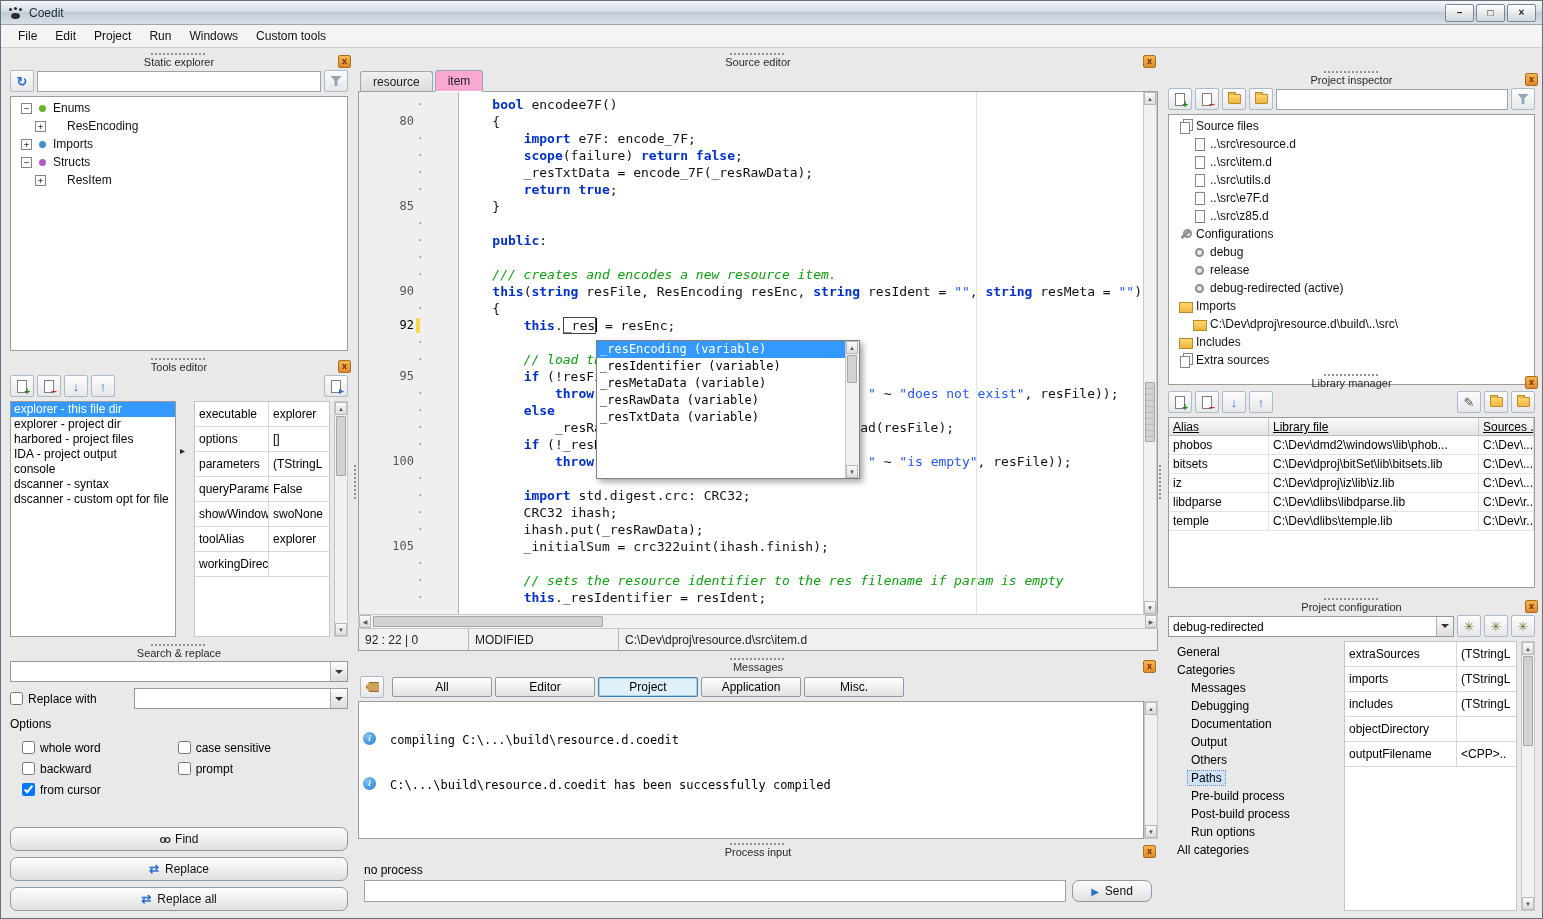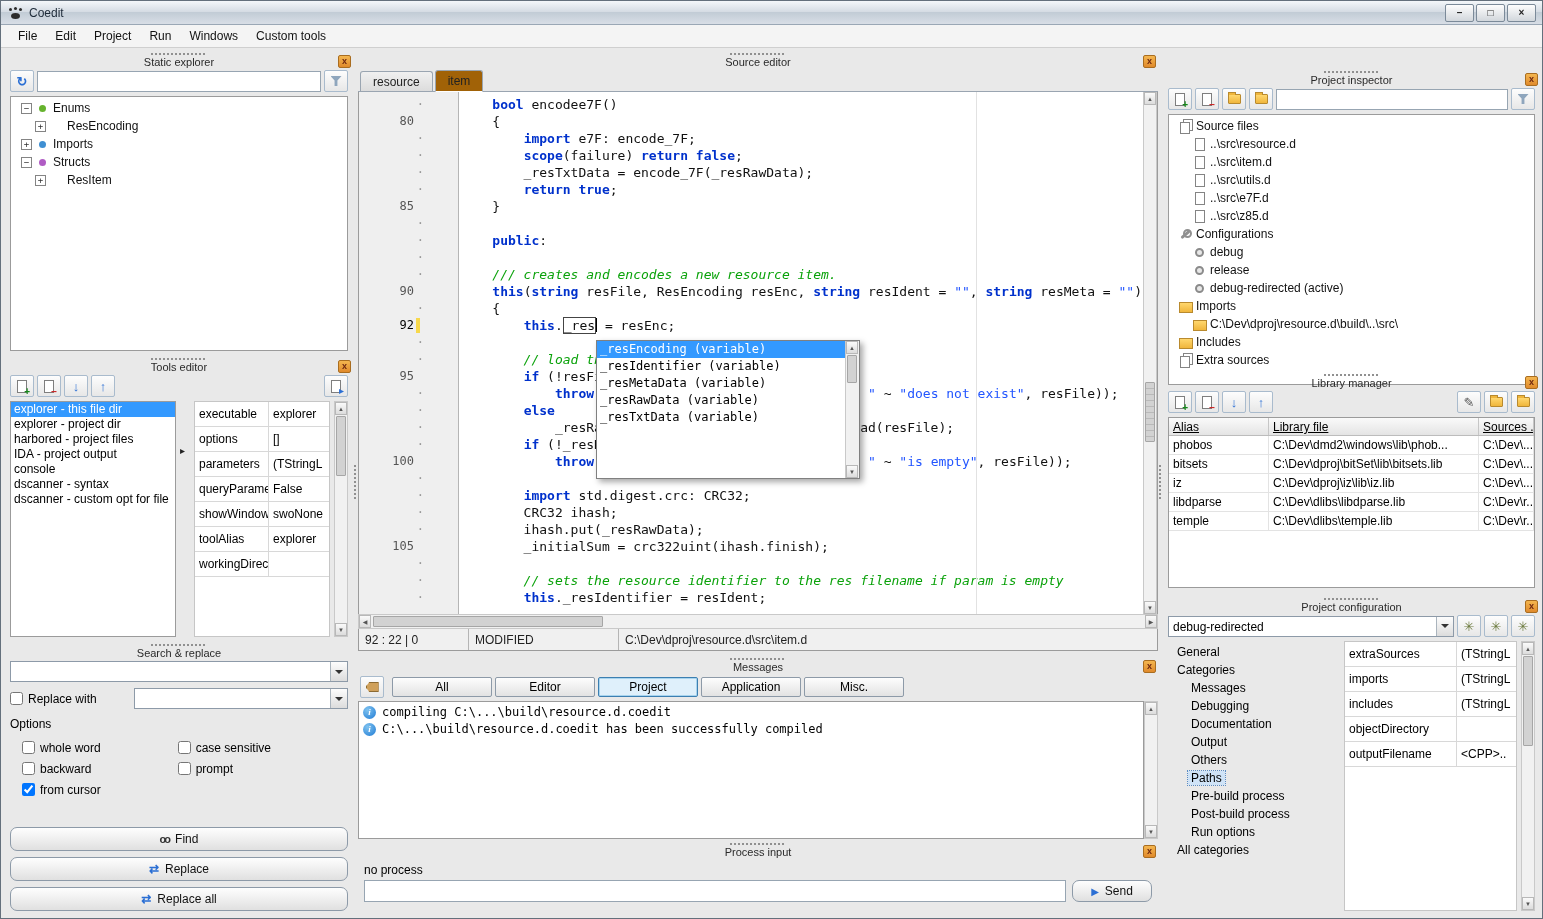--- a/index.html
+++ b/index.html
@@ -120,21 +120,21 @@
     border-left:1px solid #aab4bd; display:flex; align-items:center; justify-content:center; }
   .combo .cbtn::before { content:""; width:0; height:0; border-left:4px solid transparent; border-right:4px solid transparent; border-top:4px solid #333; }
 
   .checkline { display:flex; align-items:center; gap:5px; font-size:12px; }
   .checkline input { width:13px; height:13px; }
 
   
   .tabbar { flex:none; height:22px; background:#e9e9e9; border-bottom:1px solid #9aa5b1; display:flex; align-items:flex-end; padding-left:2px; }
   .tab { height:20px; padding:3px 12px 0 12px; font-size:12px; color:#222; background:linear-gradient(#f0f0f0,#dcdcdc);
     border:1px solid #9aa5b1; border-bottom:none; border-radius:3px 3px 0 0; margin-right:2px; }
-  .tab.active { background:#a16207; height:22px; margin-bottom:-1px; border-bottom:1px solid #fff; }
+  .tab.active { background:#f9a8d4; height:22px; margin-bottom:-1px; border-bottom:1px solid #fff; }
   .edbody { flex:1; display:flex; position:relative; background:#fff; border-left:1px solid #9b9b9b; border-right:1px solid #9b9b9b; overflow:hidden; }
   .gutter { flex:none; width:100px; background:#efefef; border-right:1px solid #b5b5b5; padding-top:4px;
     font:12px/17px "DejaVu Sans Mono",monospace; color:#555; position:relative; }
   .gl { position:relative; height:17px; }
   .gl span { position:absolute; right:44px; }
   .gl.dot span { right:34px; color:#999; }
   .modmark { position:absolute; right:38px; top:1px; width:4px; height:15px; background:#f7d84b; }
   .code { flex:1; position:relative; padding:4px 0 0 2px; font:13px/17px "DejaVu Sans Mono",monospace; overflow:hidden; white-space:pre; color:#111; }
   .cl { height:17px; }
   .tk-k { color:#0031cc; font-weight:bold; }
@@ -148,22 +148,22 @@
   .comp-list { flex:1; font:12px/17px "DejaVu Sans Mono",monospace; overflow:hidden; }
   .comp-item { height:17px; padding-left:3px; white-space:nowrap; }
   .comp-item.sel { background:#3399ff; color:#fff; }
   .statusbar { flex:none; height:22px; background:#f0f0f0; border:1px solid #9b9b9b; border-top:none; display:flex; font-size:12px; color:#222; }
   .stcell { border-right:1px solid #b5b5b5; padding:4px 6px 0 6px; white-space:nowrap; overflow:hidden; }
 
   
   .filterbtn { width:100px; height:20px; border:1px solid #8d9aa8; border-radius:2px; background:linear-gradient(#fdfdfd,#e2e2e2);
     font-size:12px; display:flex; align-items:center; justify-content:center; }
   .filterbtn.active { background:#dff0fb; border:1px solid #3c7fb1; box-shadow:inset 0 0 0 1px #a8d4ee; }
-  .msgrow { display:flex; align-items:center; gap:6px; height:17px; padding-left:4px;
-    font:12px/17px "DejaVu Sans Mono",monospace; white-space:nowrap; }
+  .msgrow { display:flex; align-items:flex-start; gap:14px; height:17px; padding-left:4px;
+    font:12px/17px "DejaVu Sans Mono",monospace; white-space:nowrap;margin-top:28px; }
   .info-ic { flex:none; width:13px; height:13px; border-radius:50%; background:radial-gradient(circle at 35% 30%, #7fc3f0, #1f7ad4);
     color:#fff; font:bold italic 9px/13px "Liberation Serif",serif; text-align:center; }
   .info-ic::before { content:"i"; }
 
   
   .libtable { flex:1; display:flex; flex-direction:column; overflow:hidden; font-size:12px; }
   .librow { display:grid; grid-template-columns:100px 210px 1fr; height:19px; border-bottom:1px solid #e3e3e3; }
   .librow > div { padding:2px 4px 0 4px; white-space:nowrap; overflow:hidden; border-right:1px solid #e3e3e3; }
   .libhdr { display:grid; grid-template-columns:100px 210px 1fr; height:18px; background:linear-gradient(#fafafa,#e4e4e4); border-bottom:1px solid #bcbcbc;text-decoration:underline; }
   .libhdr > div { padding:2px 4px 0 4px; border-right:1px solid #c6c6c6; white-space:nowrap; overflow:hidden; }

